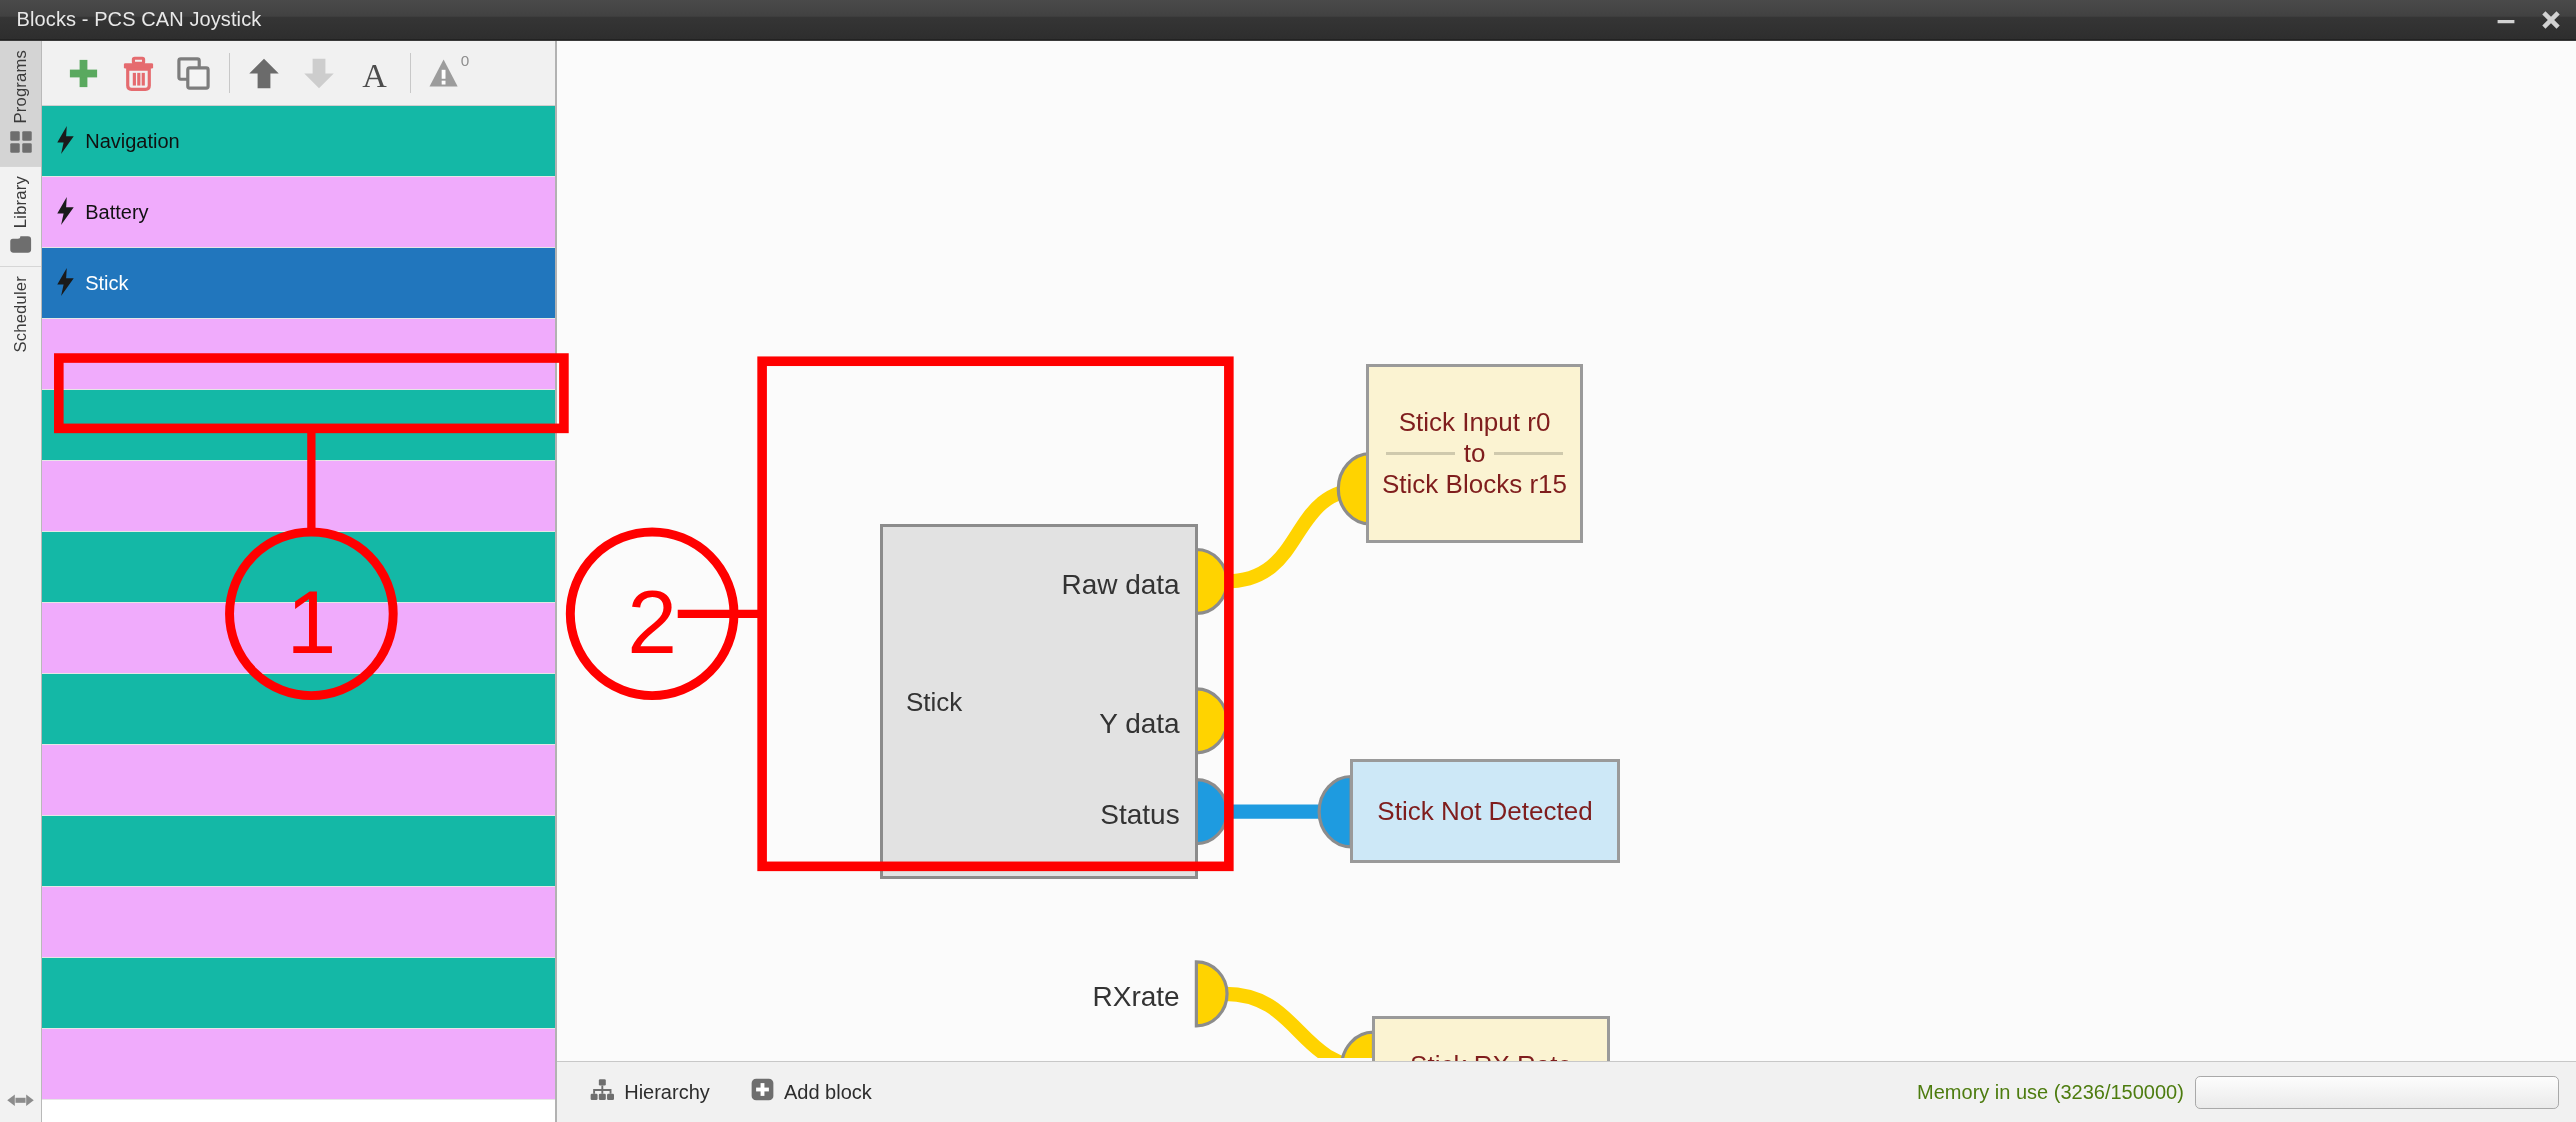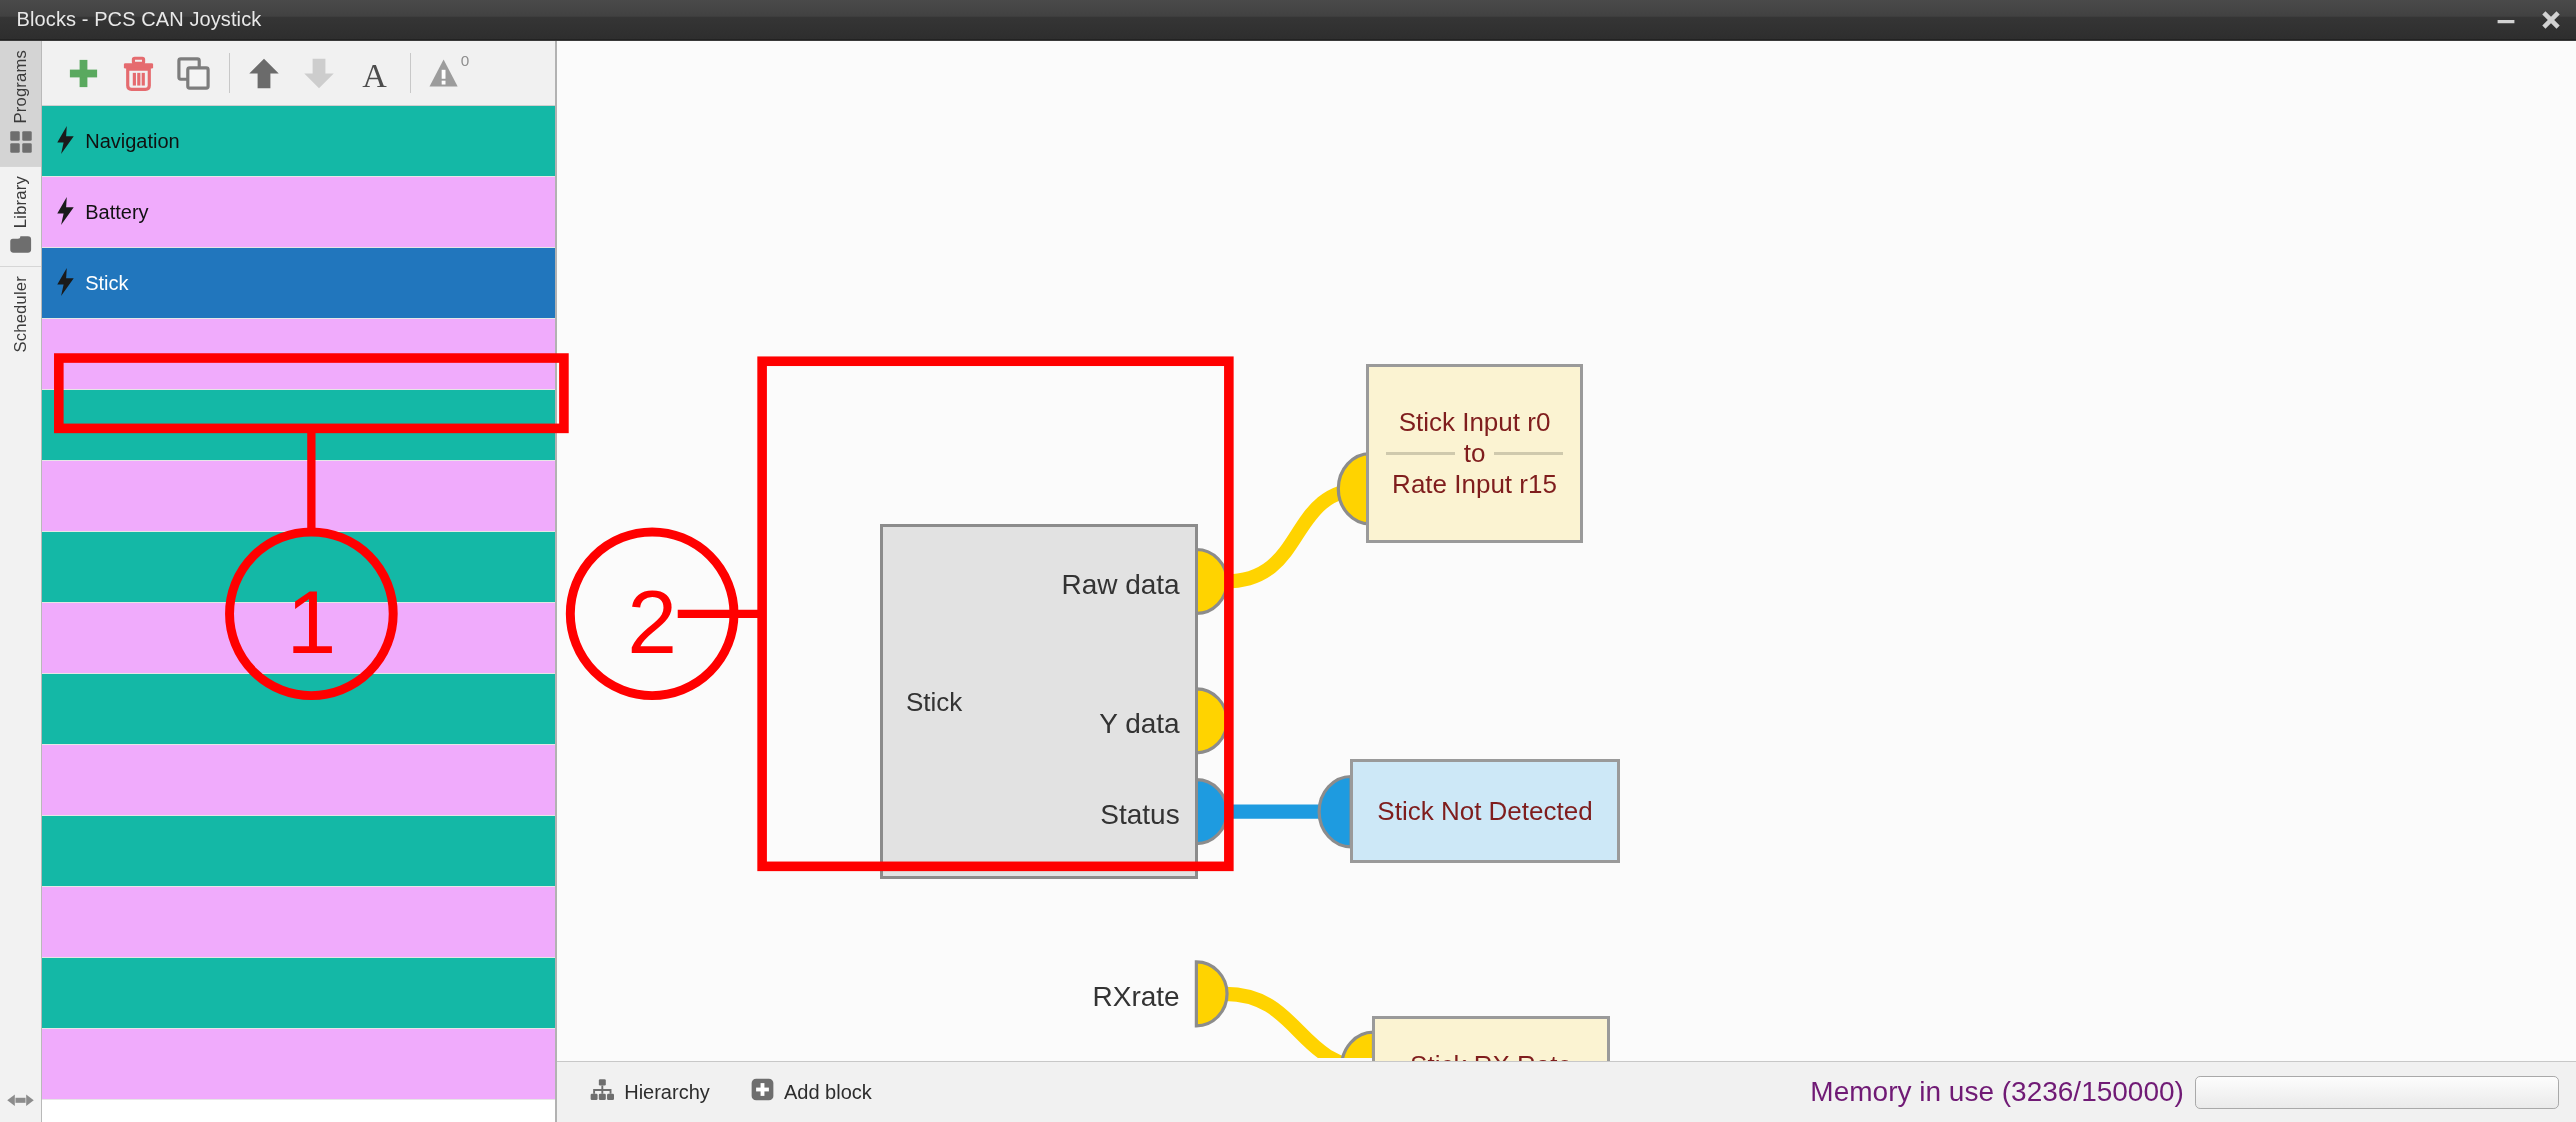--- a/index.html
+++ b/index.html
@@ -87,21 +87,21 @@
                 font-size:26px; color:#333; }
   .port-label { position:absolute; right:15.3px; font-size:28px; color:#333;
                 transform:translateY(-50%); white-space:nowrap; }
 
   
   .statusbar { flex:0 0 61px; background:#f1f1f1; border-top:1.3px solid #c8c8c8;
                display:flex; align-items:center; padding:0 16.6px 0 33px; }
   .sb-item { display:flex; align-items:center; gap:10.2px; margin-right:41px;
              font-size:20px; color:#2d2d2d; cursor:default; white-space:nowrap; }
   .sb-right { margin-left:auto; display:flex; align-items:center; gap:11.5px; }
-  .sb-mem { font-size:28px; color:#701a75; white-space:nowrap; }
+  .sb-mem { font-size:20px; color:#4d7c0f; white-space:nowrap; }
   .progress { width:364px; height:33px; border:0.6px solid #a9a9a9; border-radius:5.1px;
               background:linear-gradient(to bottom,#fdfdfd,#eaeaea); }
 
   
   .annot { position:absolute; inset:0; pointer-events:none; z-index:60; }
 </style>
 </head>
 <body>
 
 <div class="window">
@@ -313,21 +313,21 @@
           <span class="port-label" style="top:470px;">RXrate</span>
         </div>
 
         <div class="node node-yellow range-node" style="left:809px; top:323px; width:217px; height:179px;">
           <div>Stick Input r0</div>
           <div class="range-line">
             <span class="range-dash"></span>
             <span>to</span>
             <span class="range-dash"></span>
           </div>
-          <div>Rate Input r15</div>
+          <div>Stick Blocks r15</div>
         </div>
 
         <div class="node node-blue" style="left:793px; top:718px; width:270px; height:104px;">
           <span>Stick Not Detected</span>
         </div>
 
         <div class="node node-yellow" style="left:815px; top:975px; width:238px; height:99px;">
           <span>Stick RX Rate</span>
         </div>
       </div>

